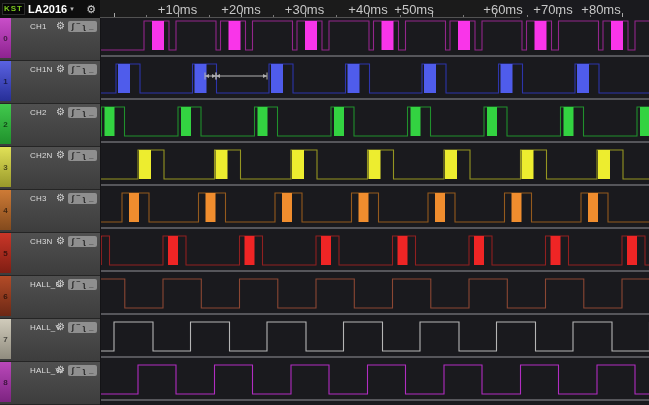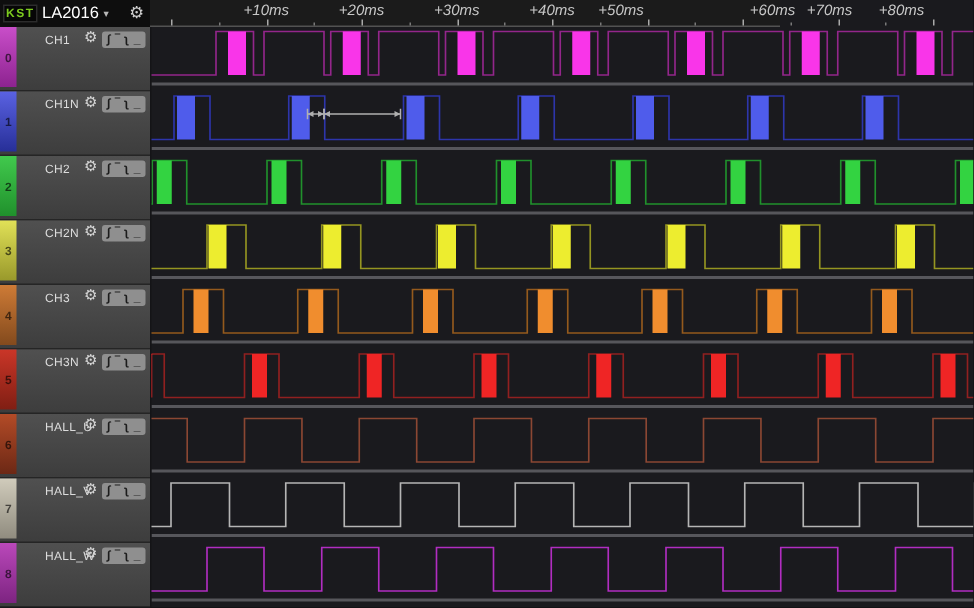--- a/index.html
+++ b/index.html
@@ -11,33 +11,33 @@
   
   .header{display:flex;height:18px;width:520px;background:#ef4444;text-align:right;}
   .header-left{
     position:relative;width:100px;box-sizing:border-box;background:#0e0e0e;
     display:flex;align-items:center;padding-left:2px;gap:3px;flex:none;
   }
   .logo{
     color:#7cc91f;font-weight:bold;font-size:8px;letter-spacing:1px;
     background:#060606;border:1px solid #2c2c2c;padding:0 1px;line-height:10px;
   }
-  .title{color:#ffffff;font-weight:normal;font-size:11px;line-height:18px;}
+  .title{color:#ffffff;font-weight:bold;font-size:11px;line-height:18px;}
   .caret{color:#b8b8b8;font-size:7px;}
   .hgear{margin-left:auto;margin-right:4px;color:#cfcfcf;font-size:11px;line-height:16px;cursor:pointer;}
   .ruler{
     position:relative;flex:1;background:#1b1b1b;
     border-bottom:1px solid #525252;box-sizing:border-box;
   }
   .tick{position:absolute;bottom:0;width:1px;background:#a9a9a9;}
   .tick.major{height:4px;}
   .tick.minor{height:2px;background:#7a7a7a;}
   .tlabel{
     position:absolute;top:2px;transform:translateX(-50%);
-    color:#c7c7c7;font-size:10px;white-space:nowrap;font-style:italic;
+    color:#c7c7c7;font-size:13px;white-space:nowrap;
   }
   
   .main{display:flex;height:387px;width:649px;}
   .sidebar{width:100px;flex:none;background:#3c3c3c;}
   .ch-row{
     position:relative;height:43px;box-sizing:border-box;
     background:linear-gradient(#505050,#3d3d3d);
     border-bottom:1px solid #252525;
   }
   .strip{
@@ -91,21 +91,21 @@
         <div class="tick minor" style="left:236.25px"></div>
         <div class="tlabel" style="left:204.5px">+30ms</div>
         <div class="tick major" style="left:268px"></div>
         <div class="tick minor" style="left:299.75px"></div>
         <div class="tlabel" style="left:268px">+40ms</div>
         <div class="tick major" style="left:331.5px"></div>
         <div class="tick minor" style="left:363.25px"></div>
         <div class="tlabel" style="left:314px">+50ms</div>
         <div class="tick major" style="left:395px"></div>
         <div class="tick minor" style="left:426.75px"></div>
-        <div class="tlabel" style="left:415px">+60ms</div>
+        <div class="tlabel" style="left:403px">+60ms</div>
         <div class="tick major" style="left:458.5px"></div>
         <div class="tick minor" style="left:490.25px"></div>
         <div class="tlabel" style="left:453px">+70ms</div>
         <div class="tick major" style="left:522px"></div>
         <div class="tlabel" style="left:501px">+80ms</div>
       </div>
   </div>
 
   <div class="main">
     <div class="sidebar" id="sidebar">

